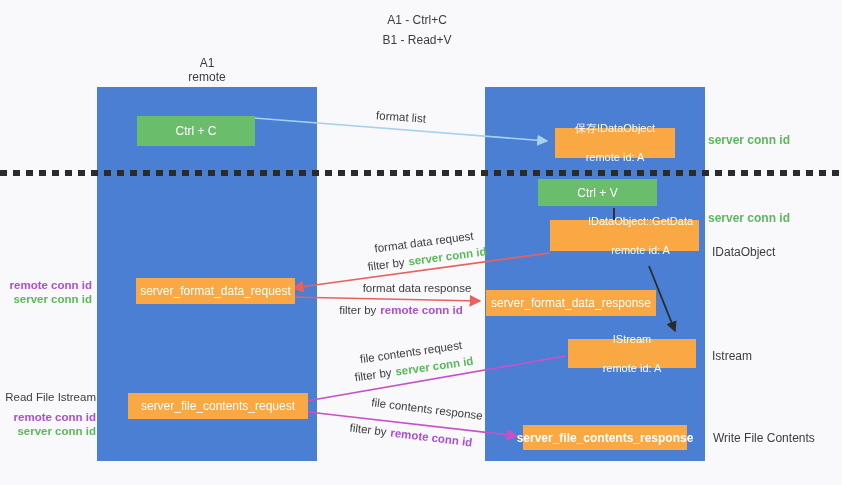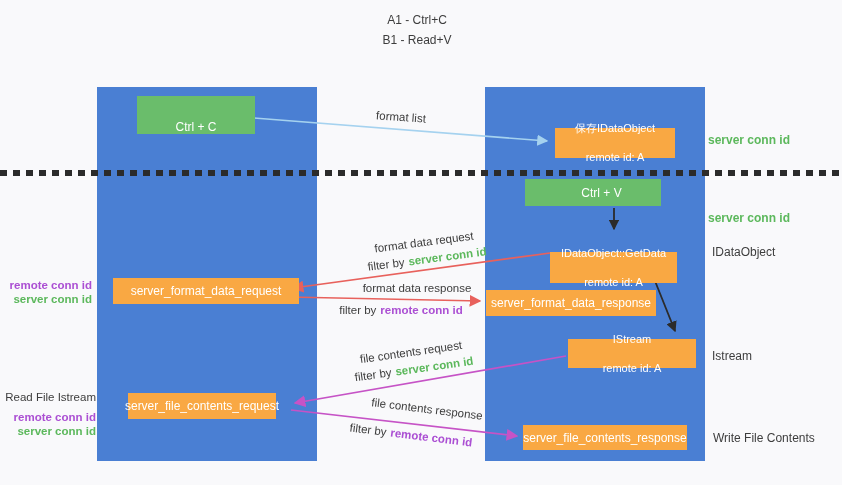--- a/index.html
+++ b/index.html
@@ -33,20 +33,24 @@
 </head>
 <body>
 
 <div class="canvas">
 
   <div class="title">
     <div>A1 - Ctrl+C</div>
     <div>B1 - Read+V</div>
   </div>
 
+  <div class="col-header" style="left:137px;top:56px;">
+    <div>A1</div>
+    <div>remote</div>
+  </div>
   <div class="col-header" style="left:528px;top:56px;margin-top:44px;">
     <div>B1</div>
   </div>
 
   <div class="lifeline" style="left:97px;"></div>
   <div class="lifeline" style="left:485px;"></div>
 
   <div class="dotted"></div>
 
   <svg class="arrows" width="842" height="485" viewBox="0 0 842 485">
@@ -66,48 +70,48 @@
     </defs>
     <line x1="254" y1="118" x2="547" y2="141" style="stroke:var(--arrow-lightblue,#a5d2ef)" stroke-width="1.6" marker-end="url(#m-blue)"></line>
     <line x1="614" y1="208" x2="614" y2="229" style="stroke:var(--arrow-black,#2b2b2b)" stroke-width="1.8" marker-end="url(#m-blk)"></line>
     <line x1="550" y1="253" x2="293" y2="288" style="stroke:var(--arrow-red,#e8615c)" stroke-width="1.7" marker-end="url(#m-red)"></line>
     <line x1="289" y1="297" x2="480" y2="301" style="stroke:var(--arrow-red,#e8615c)" stroke-width="1.7" marker-end="url(#m-red)"></line>
     <line x1="649" y1="266" x2="675" y2="331" style="stroke:var(--arrow-black,#2b2b2b)" stroke-width="1.8" marker-end="url(#m-blk)"></line>
     <line x1="566" y1="356" x2="295" y2="403" style="stroke:var(--arrow-magenta,#c653c6)" stroke-width="1.7" marker-end="url(#m-mag)"></line>
     <line x1="291" y1="410" x2="517" y2="436" style="stroke:var(--arrow-magenta,#c653c6)" stroke-width="1.7" marker-end="url(#m-mag)"></line>
   </svg>
 
-  <div class="node green" style="left:137px;top:96px;width:118px;height:38px;justify-content:flex-end;">
+  <div class="node green" style="left:137px;top:116px;width:118px;height:30px;">
     <div>Ctrl + C</div>
   </div>
   <div class="node orange two" style="left:555px;top:128px;width:120px;height:30px;">
     <div>保存IDataObject</div>
     <div>remote id: A</div>
   </div>
-  <div class="node green" style="left:525px;top:179px;width:119px;height:27px;padding-left:17px;">
+  <div class="node green" style="left:538px;top:179px;width:119px;height:27px;">
     <div>Ctrl + V</div>
   </div>
-  <div class="node orange two" style="left:550px;top:252px;width:127px;height:31px;">
+  <div class="node orange two" style="left:550px;top:220px;width:117px;height:31px;padding-left:32px;">
     <div>IDataObject::GetData</div>
     <div>remote id: A</div>
   </div>
-  <div class="node orange" style="left:113px;top:278px;width:186px;height:26px;text-align:center;">
+  <div class="node orange" style="left:136px;top:278px;width:159px;height:26px;text-align:center;">
     <div>server_format_data_request</div>
   </div>
   <div class="node orange" style="left:486px;top:290px;width:170px;height:26px;">
     <div>server_format_data_response</div>
   </div>
   <div class="node orange two" style="left:568px;top:339px;width:128px;height:29px;">
     <div>IStream</div>
     <div>remote id: A</div>
   </div>
-  <div class="node orange" style="left:128px;top:393px;width:148px;height:26px;">
+  <div class="node orange" style="left:128px;top:393px;width:180px;height:26px;">
     <div>server_file_contents_request</div>
   </div>
-  <div class="node orange" style="left:523px;top:425px;width:164px;height:25px;">
+  <div class="node orange" style="left:523px;top:425px;width:164px;height:25px;font-weight:bold;">
     <div>server_file_contents_response</div>
   </div>
 
   <div class="albl" style="left:401px;top:117px;transform:translate(-50%,-50%) rotate(4deg);">format list</div>
 
   <div class="albl" style="left:424px;top:242px;transform:translate(-50%,-50%) rotate(-7.5deg);">format data request</div>
   <div class="albl" style="left:427px;top:259px;transform:translate(-50%,-50%) rotate(-7.5deg);">
     <span>filter by</span><span class="kw-green">server conn id</span>
   </div>
 

